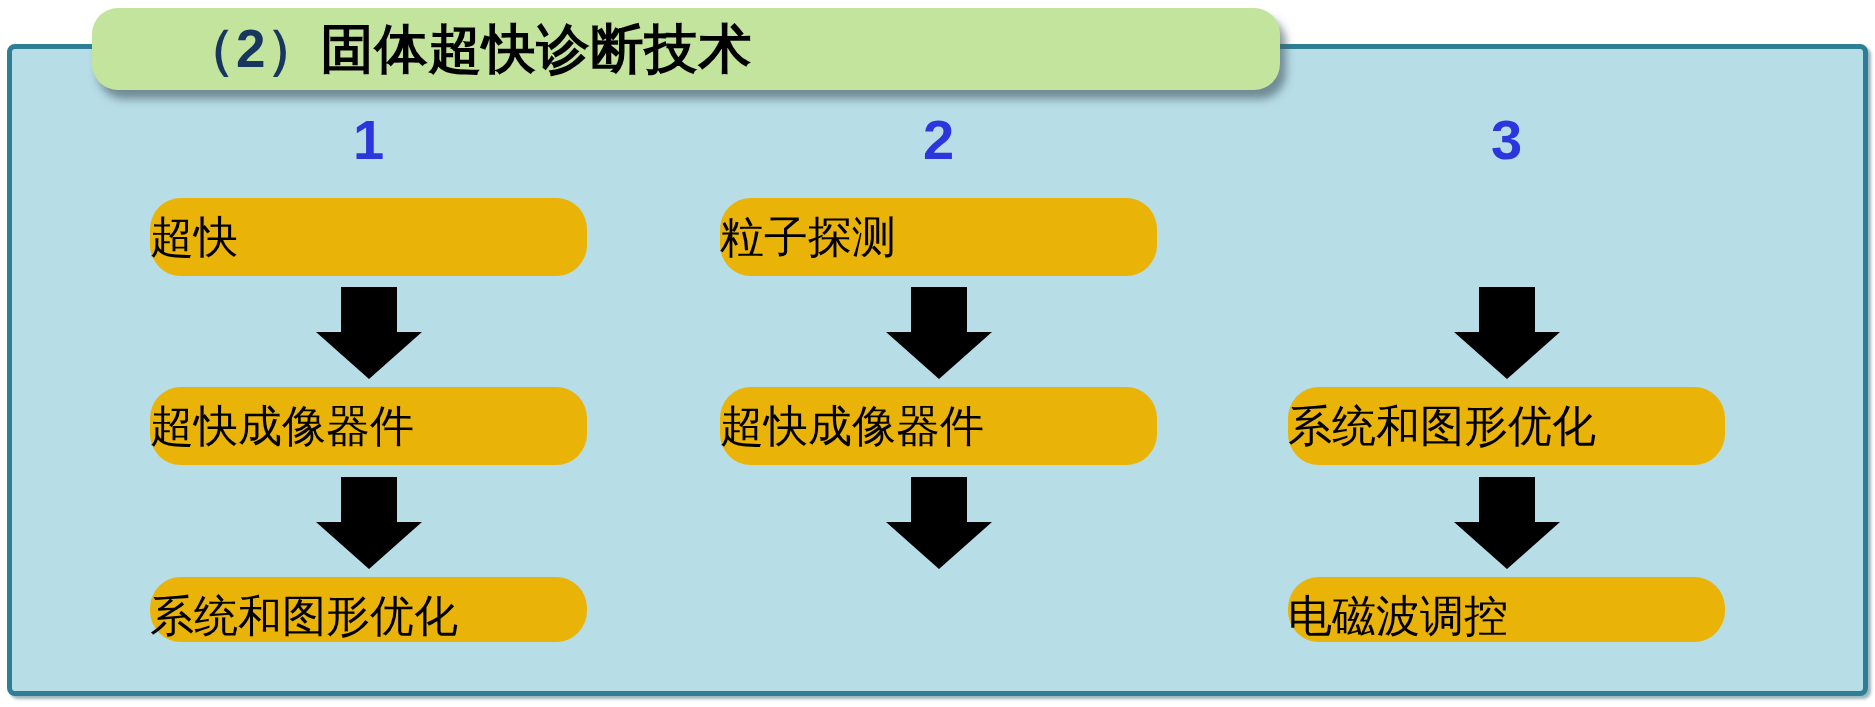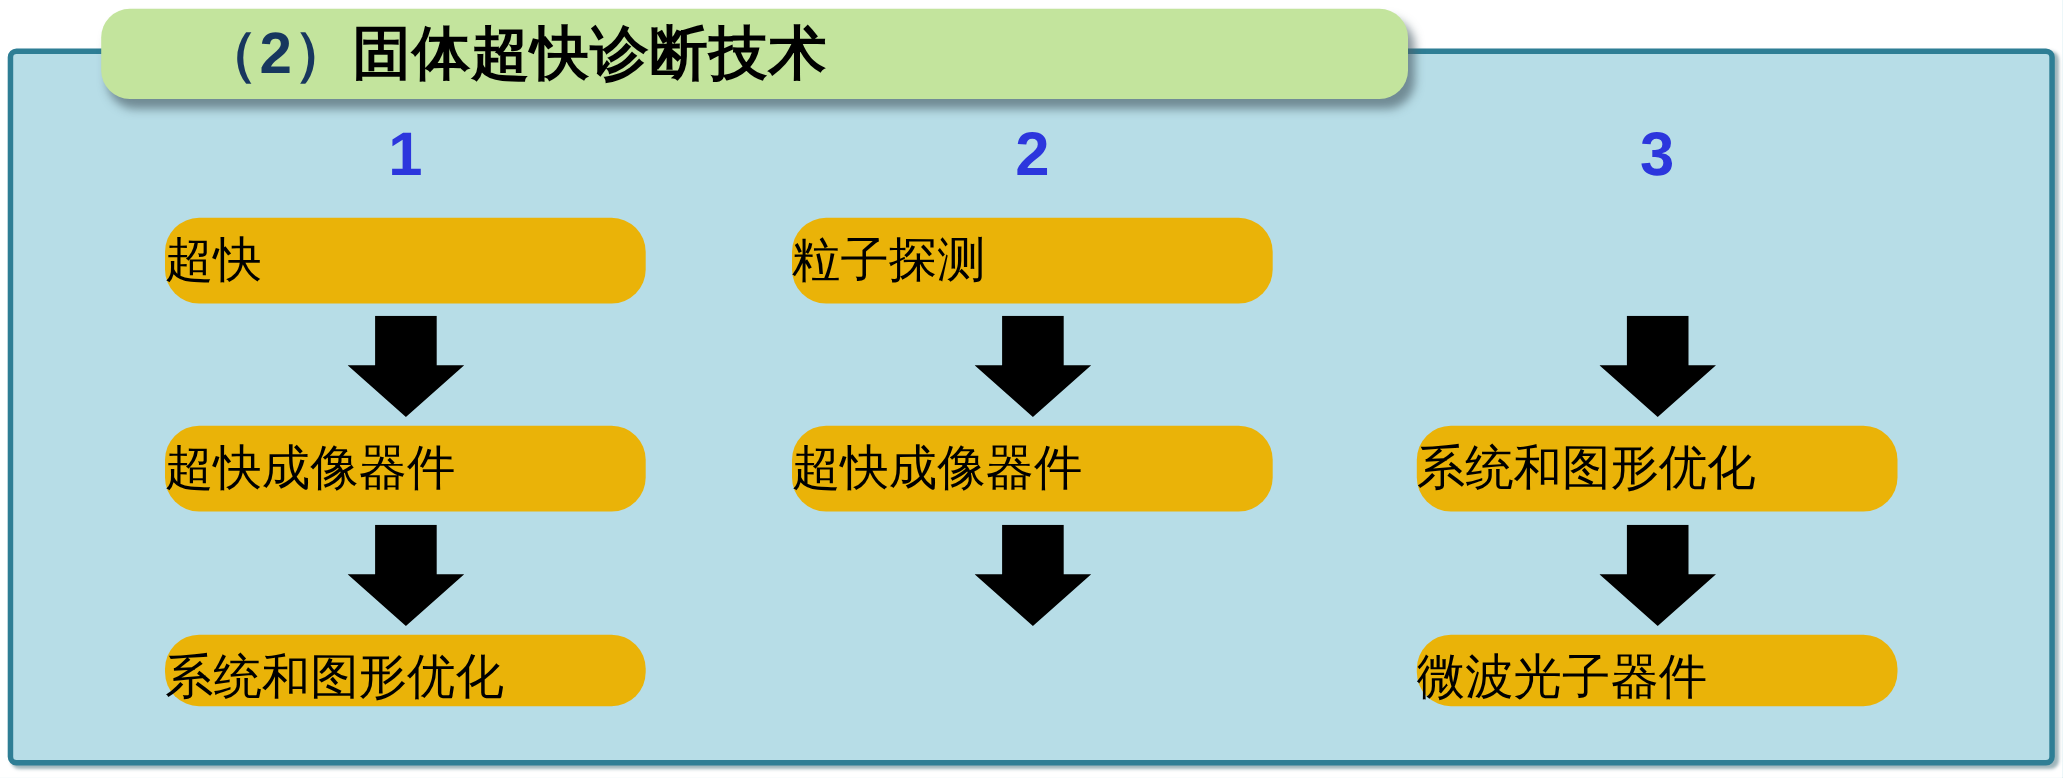--- a/index.html
+++ b/index.html
@@ -143,16 +143,16 @@
       <svg viewBox="0 0 106 92" xmlns="http://www.w3.org/2000/svg">
           <polygon points="25,0 81,0 81,45 106,45 53,92 0,45 25,45" fill="#000000"></polygon>
         </svg>
     </div>
     <div class="step r2">系统和图形优化</div>
     <div class="arrow a2">
       <svg viewBox="0 0 106 92" xmlns="http://www.w3.org/2000/svg">
           <polygon points="25,0 81,0 81,45 106,45 53,92 0,45 25,45" fill="#000000"></polygon>
         </svg>
     </div>
-    <div class="step r3">微波光子器件</div>
+    <div class="step r3">电磁波调控</div>
   </div>
 
 </div>
 
 </body></html>

